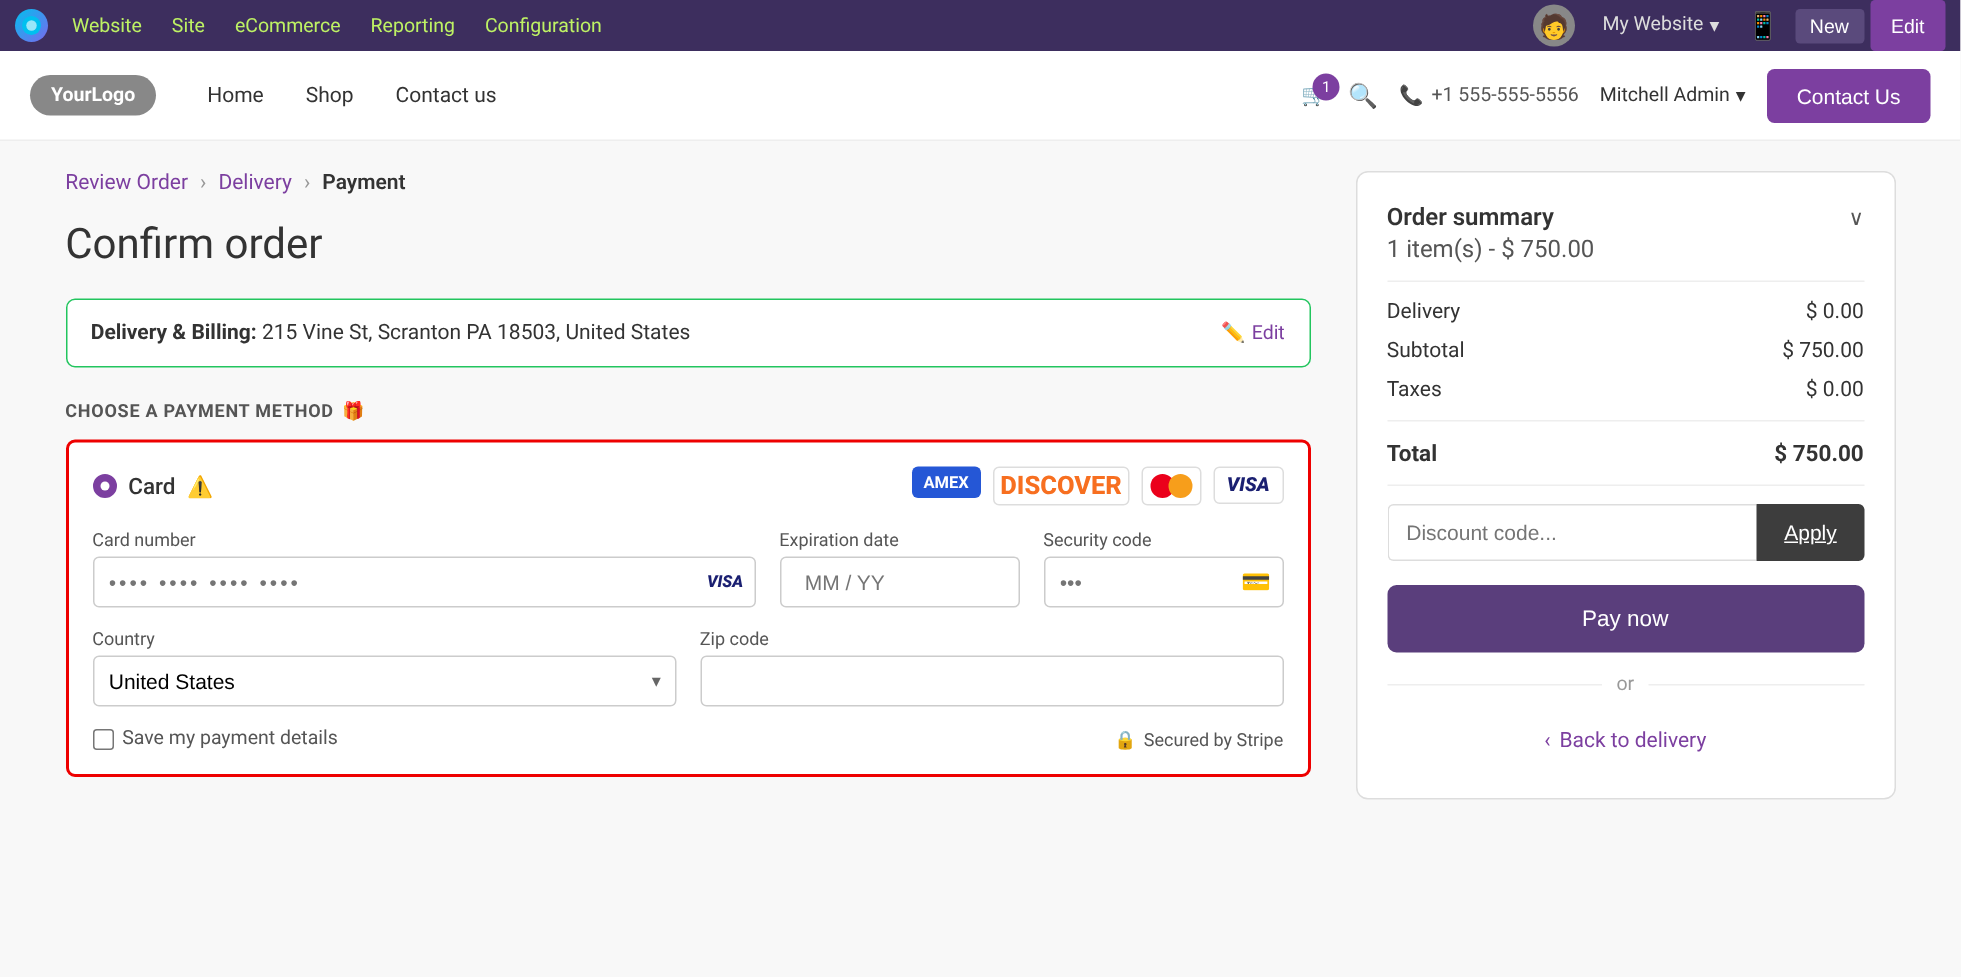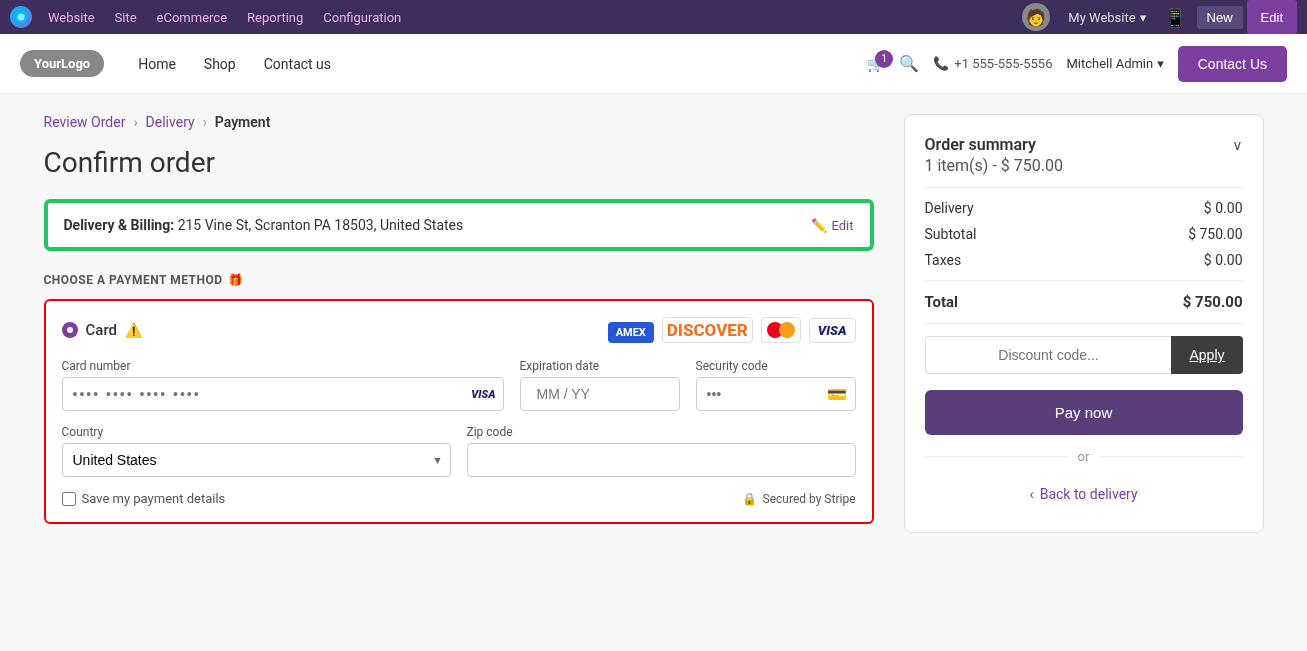--- a/index.html
+++ b/index.html
@@ -16,21 +16,21 @@
       gap: 4px;
     }
     .admin-bar .logo-mark {
       width: 22px; height: 22px;
       background: linear-gradient(135deg, #00c0ef, #7B68EE);
       border-radius: 50%;
       display: flex; align-items: center; justify-content: center;
       font-size: 10px; color: #fff; font-weight: bold; margin-right: 4px;
     }
     .admin-bar a {
-      color: #f0abfc; text-decoration: none; padding: 4px 8px; font-size: 13px; border-radius: 3px;
+      color: #bef264; text-decoration: none; padding: 4px 8px; font-size: 13px; border-radius: 3px;
     }
     .admin-bar .spacer { flex: 1; }
     .admin-bar .avatar {
       width: 28px; height: 28px; border-radius: 50%;
       background: #888; display: flex; align-items: center; justify-content: center;
       font-size: 16px; overflow: hidden; margin-right: 6px;
     }
     .admin-bar .my-website-btn {
       color: #ddd; font-size: 13px; padding: 4px 8px; display: flex; align-items: flex-start; gap: 4px; cursor: pointer;
     }
@@ -107,21 +107,21 @@
     }
     .breadcrumb a { color: #7c3fa0; text-decoration: none; }
     .breadcrumb .sep { color: #999; }
     .breadcrumb .current { font-weight: 600; color: #333; }
 
     
     .page-title { font-size: 28px; font-weight: 400; color: #333; margin-bottom: 20px; }
 
     
     .delivery-box {
-      border: 4px solid #22c55e; border-radius: 6px;
+      border: 1px solid #22c55e; border-radius: 6px;
       padding: 14px 16px; margin-bottom: 22px;
       display: flex; align-items: center; justify-content: space-between;
       background: #fff;
     }
     .delivery-box .edit-link { color: #7c3fa0; text-decoration: none; font-size: 13px; display: flex; align-items: center; gap: 4px; }
 
     
     .payment-section-title {
       font-size: 12px; font-weight: 700; letter-spacing: 0.5px;
       color: #555; margin-bottom: 12px; display: flex; align-items: center; gap: 6px;
@@ -140,21 +140,21 @@
     .radio-dot {
       width: 16px; height: 16px; border-radius: 50%;
       border: 2px solid #7c3fa0;
       background: #7c3fa0;
       display: flex; align-items: center; justify-content: center;
     }
     .radio-dot::after {
       content: ''; width: 6px; height: 6px; border-radius: 50%; background: #fff;
     }
     .warning-icon { color: #f5a623; font-size: 14px; }
-    .card-brands { display: flex; gap: 8px; align-items: flex-end; }
+    .card-brands { display: flex; gap: 8px; align-items: flex-start; }
 
     
     .brand-amex { background: #2557d6; color: #fff; padding: 4px 8px; border-radius: 4px; font-size: 11px; font-weight: 700; }
     .brand-discover {
       background: #fff; border: 1px solid #ddd; border-radius: 4px; padding: 2px 4px;
       font-size: 10px; font-weight: 700; color: #f76f20;
       display: flex; align-items: center; gap: 1px;
     }
     .brand-mastercard {
       width: 40px; height: 26px; background: #fff; border: 1px solid #ddd; border-radius: 4px;
@@ -204,21 +204,21 @@
     .summary-sub { font-size: 16px; color: #555; margin-top: 2px; }
     .summary-chevron { color: #555; font-size: 14px; cursor: pointer; margin-top: 2px; }
     .summary-divider { border: none; border-top: 1px solid #eee; margin: 12px 0; }
     .summary-row {
       display: flex; justify-content: space-between; margin-bottom: 10px; font-size: 14px;
     }
     .summary-row.total { font-weight: 700; font-size: 15px; margin-top: 4px; }
     .discount-row { display: flex; gap: 0; margin-bottom: 16px; }
     .discount-input {
       flex: 1; border: 1px solid #ddd; border-right: none; border-radius: 4px 0 0 4px;
-      padding: 10px 12px; font-size: 14px; color: #999; outline: none; text-align: center;
+      padding: 10px 12px; font-size: 14px; color: #999; outline: none;
     }
     .apply-btn {
       background: #3d3d3d; color: #fff; border: none;
       padding: 10px 18px; border-radius: 0 4px 4px 0;
       font-size: 14px; cursor: pointer; font-weight: 500; text-decoration: underline;
     }
     .pay-now-btn {
       width: 100%; background: #5a3e7c; color: #fff; border: none;
       padding: 14px; border-radius: 6px; font-size: 15px; font-weight: 500;
       cursor: pointer; margin-bottom: 14px;

